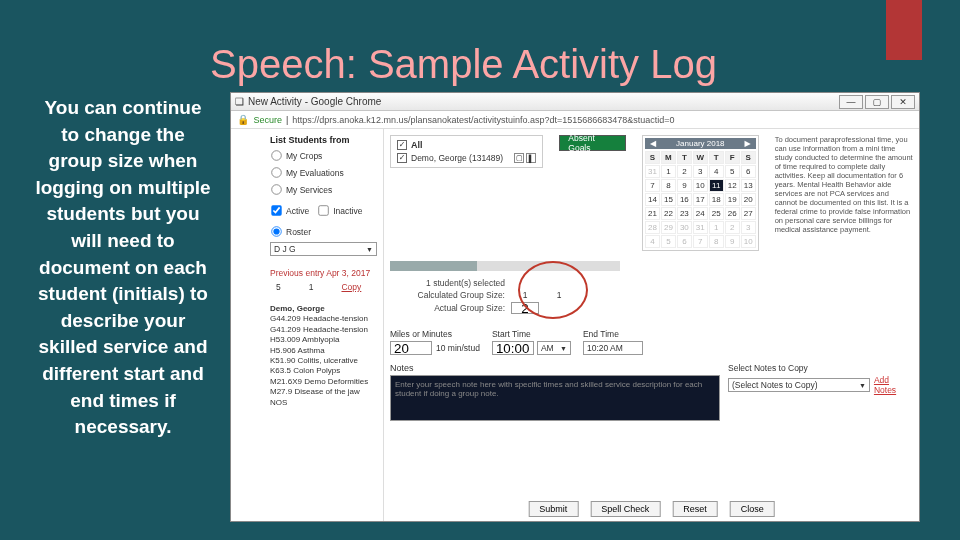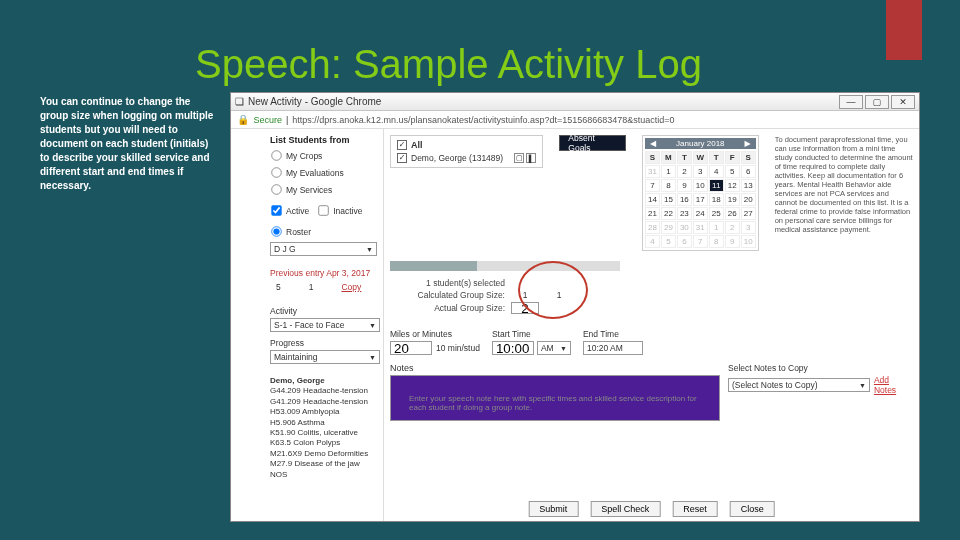--- a/index.html
+++ b/index.html
@@ -8,28 +8,29 @@
     background: #1a5560;
     font-family: Arial, sans-serif;
     position: relative;
     overflow: hidden;
   }
   .accent-bar {
     position: absolute; top: 0; right: 38px;
     width: 36px; height: 60px; background: #b33636;
   }
   .title {
-    position: absolute; top: 42px; left: 195px;
-    font-size: 40px; color: #84cc16;
+    position: absolute; top: 42px; left: 210px;
+    font-size: 40px; color: #fca5a5;
     font-family: Arial, sans-serif;
   }
   .caption {
-    position: absolute; top: 95px; left: 40px; width: 178px;
-    color: #fff; font-size: 10px; font-weight: bold;
+    position: absolute; top: 95px; left: 34px; width: 178px;
+    color: #fff; font-size: 19px; font-weight: bold;
     line-height: 1.4;
+    text-align: center;
   }
   .browser-window {
     position: absolute; top: 92px; left: 230px;
     width: 690px; height: 430px;
     background: #fff;
     border: 1px solid #888;
     font-size: 9px;
     color: #333;
   }
   .title-bar {
@@ -73,21 +74,21 @@
   .top-row { display:flex; gap:16px; align-items:flex-start;}
   .all-box {
     border:1px solid #ccc; padding:4px 6px; width:160px;
   }
   .all-head { display:flex; align-items:center; gap:4px;}
   .chk { width:10px; height:10px; border:1px solid #666; background:#fff; display:inline-block; font-size:8px; line-height:8px; text-align:center;}
   .chk.checked::after{content:"✓"; color:#333;}
   .student-row { display:flex; align-items:center; gap:4px; margin-top:3px; font-size:8.5px;}
   .src-btns { display:flex; gap:2px; margin-left:auto;}
   .tiny-btn{ width:10px;height:10px;border:1px solid #888;font-size:7px;display:flex;align-items:center;justify-content:center;}
-  .abs-goals { background:#0f172a; color:#fff; font-size:8.5px; padding:3px 8px; border:1px solid #555; height:16px; display:flex; align-items:center;}
+  .abs-goals { background:#15803d; color:#fff; font-size:8.5px; padding:3px 8px; border:1px solid #555; height:16px; display:flex; align-items:center;}
   .calendar {
     border:1px solid #ccc; padding:2px; width:122px; font-size:8px;
   }
   .cal-head { background:#6b7a88; color:#fff; display:flex; justify-content:space-between; align-items:center; padding:1px 3px; font-size:8px;}
   .cal-arrow{ cursor:pointer; padding:0 2px;}
   .cal-grid { display:grid; grid-template-columns:repeat(7,1fr); gap:1px; margin-top:2px;}
   .cal-cell { text-align:center; padding:1px 0; border:1px solid #eee; background:#fff;}
   .cal-th { font-weight:bold; background:#f2f2f2;}
   .cal-sel { background:#0f172a; color:#fff;}
   .cal-out { color:#bbb;}
@@ -104,21 +105,21 @@
   .gs-input{ width:28px; border:1px solid #999; text-align:center; height:12px;}
   .circle-anno{
     position:absolute; width:70px; height:58px; border:2px solid #c0392b; border-radius:50%;
     top:-16px; left:128px; pointer-events:none;
   }
   .fields-row{ display:flex; gap:12px; margin-top:14px; font-size:8.5px;}
   .field{ display:flex; flex-direction:column; gap:2px;}
   .flabel{ color:#333;}
   .finput{ border:1px solid #999; height:14px; padding:0 3px; background:#fff;}
   .notes-row{ display:flex; gap:8px; margin-top:8px;}
-  .notes-area{ border:1px solid #999; width:330px; height:46px; padding:18px; font-size:8px; color:#888; background:#4c1d95;}
+  .notes-area{ border:1px solid #999; width:330px; height:46px; padding:4px; font-size:8px; color:#888; background:#0f172a;}
   .select-notes{ display:flex; flex-direction:column; gap:2px; font-size:8.5px;}
   .add-notes{ color:#c33; text-decoration:underline;}
   .dx-list{ margin-top:8px; font-size:8px; color:#333; line-height:1.3;}
   .dx-name{ font-weight:bold;}
   .btn-row{
     position:absolute; bottom:4px; left:50%; transform:translateX(-50%);
     display:flex; gap:12px;
   }
   .btn{ border:1px solid #999; background:#f4f4f4; padding:2px 10px; font-size:9px;}
 </style>
@@ -180,36 +181,20 @@
         <span>D J G</span>
           <span class="tri">▼</span>
       </div>
       <div class="prev-entry">Previous entry Apr 3, 2017</div>
       <div class="prev-nums">
         <span>5</span>
         <span>1</span>
         <span class="copy-link">Copy</span>
       </div>
 
-      <div class="fields-row" style="flex-direction:column; gap:6px; margin-top:10px;">
-        <div class="field">
-          <span class="flabel">Activity</span>
-          <div class="dropdown" style="width:110px;">
-            <span>S-1 - Face to Face</span>
-              <span class="tri">▼</span>
-          </div>
-        </div>
-        <div class="field">
-          <span class="flabel">Progress</span>
-          <div class="dropdown" style="width:110px;">
-            <span>Maintaining</span>
-              <span class="tri">▼</span>
-          </div>
-        </div>
-      </div>
 
       <div class="dx-list">
         <div class="dx-name">Demo, George</div>
         <div>G44.209 Headache-tension</div>
         <div>G41.209 Headache-tension</div>
         <div>H53.009 Amblyopia</div>
         <div>H5.906 Asthma</div>
         <div>K51.90  Colitis, ulcerative</div>
         <div>K63.5   Colon Polyps</div>
         <div>M21.6X9 Demo Deformities</div>

